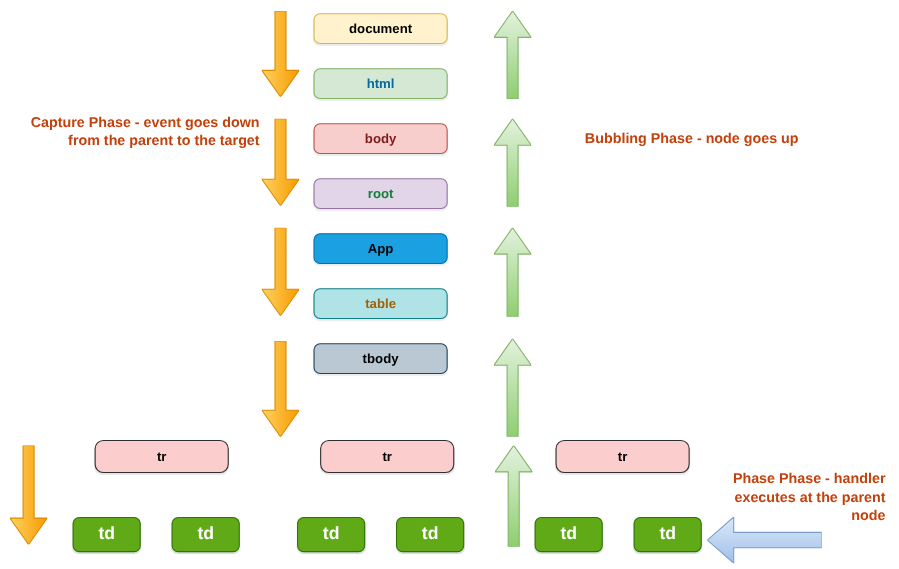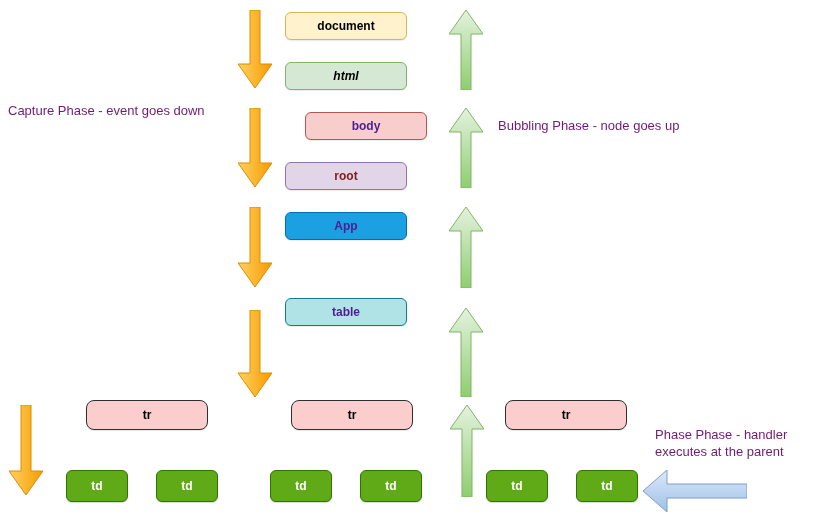--- a/index.html
+++ b/index.html
@@ -29,42 +29,42 @@
     display:flex;align-items:center;justify-content:center;
     font-size:12px;font-weight:bold;color:#000;
     box-shadow:0 1px 1px rgba(0,0,0,0.1);
   }
   .tr1{left:86px}.tr2{left:291px}.tr3{left:505px}
   
   .td{
     position:absolute;top:470px;width:60px;height:30px;
     border:1px solid #2D7600;border-radius:6px;background:#60A917;
     display:flex;align-items:center;justify-content:center;
-    font-size:12px;font-weight:bold;color:#fff;
+    font-size:16px;font-weight:bold;color:#fff;
     box-shadow:0 1px 1px rgba(0,0,0,0.15);
   }
   .td1{left:66px}.td2{left:156px}.td3{left:270px}.td4{left:360px}
   .td5{left:486px}.td6{left:576px}
   
   .arrow{position:absolute;}
   .a-cap1{left:238px;top:10px}
   .a-cap2{left:238px;top:108px}
   .a-cap3{left:238px;top:207px}
   .a-cap4{left:238px;top:310px}
   .a-cap5{left:9px;top:405px}
   .a-bub1{left:449px;top:10px}
   .a-bub2{left:449px;top:108px}
   .a-bub3{left:449px;top:207px}
   .a-bub4{left:449px;top:308px}
   .a-bub5{left:450px;top:405px}
   .a-target{left:643px;top:470px}
   
   .note{
-    position:absolute;font-size:13px;font-weight:normal;color:#701a75;
-    text-align:left;line-height:1.3;
+    position:absolute;font-size:13px;font-weight:bold;color:#c2410c;
+    text-align:right;line-height:1.3;
   }
   .note-capture{left:8px;top:103px;width:228px}
   .note-bubbling{left:498px;top:118px;width:228px}
   .note-target{left:655px;top:427px;width:150px}
 </style>
 </head>
 <body>
 
 <div class="canvas">
 
@@ -115,41 +115,44 @@
   </svg>
   <svg class="arrow a-bub5" width="34" height="92">
     <polygon points="17,0 34,24 22,24 22,92 12,92 12,24 0,24" fill="url(#gGreen)" stroke="#82B366"></polygon>
   </svg>
 
   <svg class="arrow a-target" width="104" height="42">
     <polygon points="0,21 24,0 24,14 104,14 104,28 24,28 24,42" fill="url(#gBlue)" stroke="#7C9CC9"></polygon>
   </svg>
 
   <div class="node n-document" style="background: rgb(255, 242, 204); border-color: rgb(214, 182, 86); color: rgb(0, 0, 0);">document</div>
-  <div class="node n-html" style="background: rgb(213, 232, 212); border-color: rgb(130, 179, 102); color: #000000; font-style: italic;">html</div>
-  <div class="node n-body" style="background: rgb(248, 206, 204); border-color: rgb(184, 84, 80); color: #4c1d95; margin-left: 20px;">body</div>
-  <div class="node n-root" style="background: rgb(225, 213, 231); border-color: rgb(150, 115, 166); color: #7f1d1d;">root</div>
-  <div class="node n-app" style="background: rgb(27, 161, 226); border-color: rgb(0, 110, 175); color: #4c1d95;">App</div>
-  <div class="node n-table" style="background: rgb(176, 227, 230); border-color: rgb(14, 128, 136); color: #4c1d95; margin-top: 36px;">table</div>
+  <div class="node n-html" style="background: rgb(213, 232, 212); border-color: rgb(130, 179, 102); color: #0369a1;">html</div>
+  <div class="node n-body" style="background: rgb(248, 206, 204); border-color: rgb(184, 84, 80); color: #7f1d1d;">body</div>
+  <div class="node n-root" style="background: rgb(225, 213, 231); border-color: rgb(150, 115, 166); color: #15803d;">root</div>
+  <div class="node n-app" style="background: rgb(27, 161, 226); border-color: rgb(0, 110, 175); color: #000000;">App</div>
+  <div class="node n-table" style="background: rgb(176, 227, 230); border-color: rgb(14, 128, 136); color: #a16207;">table</div>
+  <div class="node n-tbody" style="background: rgb(186, 200, 211); border-color: rgb(35, 68, 93); color: rgb(0, 0, 0);">tbody</div>
 
   <div class="tr tr1" style="background: rgb(251, 205, 205); border-color: rgb(47, 47, 47); color: rgb(0, 0, 0);">tr</div>
   <div class="tr tr2" style="background: rgb(251, 205, 205); border-color: rgb(47, 47, 47); color: rgb(0, 0, 0);">tr</div>
   <div class="tr tr3" style="background: rgb(251, 205, 205); border-color: rgb(47, 47, 47); color: rgb(0, 0, 0);">tr</div>
 
   <div class="td td1" style="background: rgb(96, 169, 23); border-color: rgb(45, 118, 0); color: rgb(255, 255, 255);">td</div>
   <div class="td td2" style="background: rgb(96, 169, 23); border-color: rgb(45, 118, 0); color: rgb(255, 255, 255);">td</div>
   <div class="td td3" style="background: rgb(96, 169, 23); border-color: rgb(45, 118, 0); color: rgb(255, 255, 255);">td</div>
   <div class="td td4" style="background: rgb(96, 169, 23); border-color: rgb(45, 118, 0); color: rgb(255, 255, 255);">td</div>
   <div class="td td5" style="background: rgb(96, 169, 23); border-color: rgb(45, 118, 0); color: rgb(255, 255, 255);">td</div>
   <div class="td td6" style="background: rgb(96, 169, 23); border-color: rgb(45, 118, 0); color: rgb(255, 255, 255);">td</div>
 
   <div class="note note-capture">
     <div>Capture Phase - event goes down</div>
+    <div>from the parent to the target</div>
   </div>
   <div class="note note-bubbling">
     <div>Bubbling Phase - node goes up</div>
   </div>
   <div class="note note-target">
     <div>Phase Phase - handler</div>
     <div>executes at the parent</div>
+    <div>node</div>
   </div>
 
 </div>
 
 </body></html>

